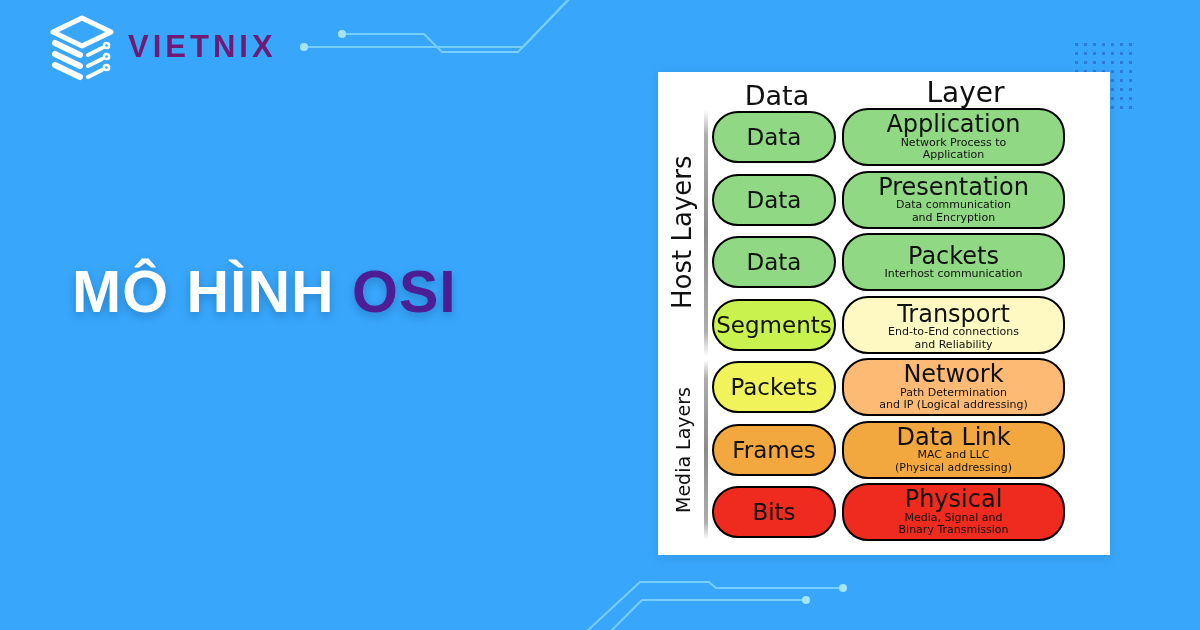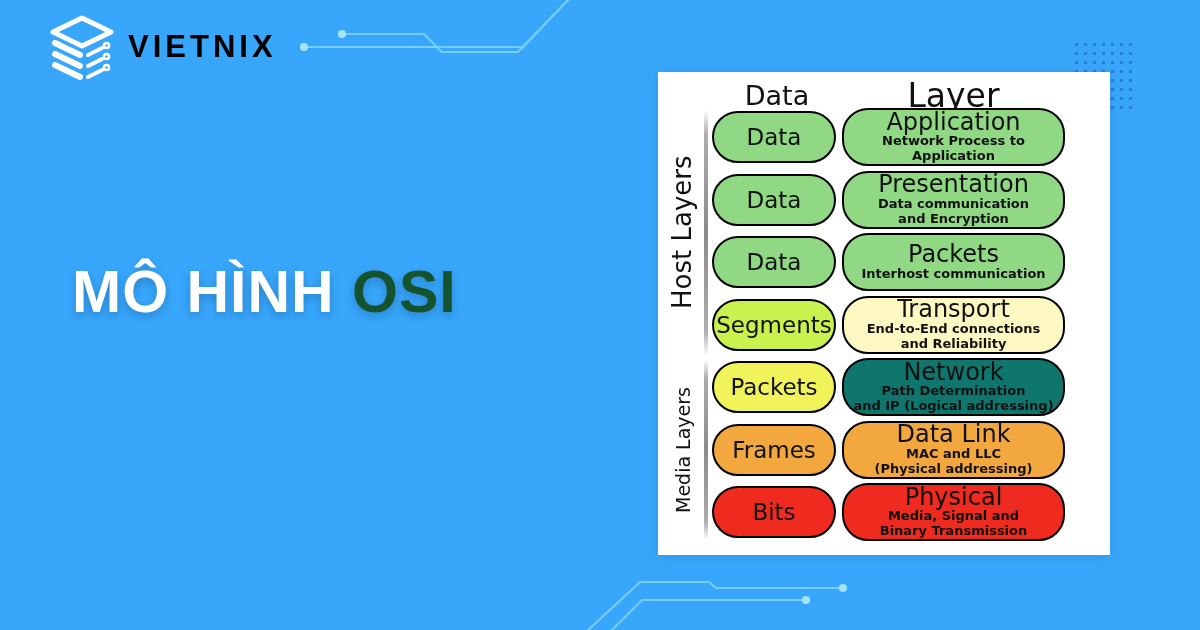--- a/index.html
+++ b/index.html
@@ -14,50 +14,50 @@
   .dotgrid{
     position:absolute;left:1072px;top:40px;width:66px;height:74px;z-index:1;
     background-image:radial-gradient(circle,#2E7CD6 1.6px,rgba(0,0,0,0) 1.8px);
     background-size:9px 9px;
   }
   
   .brand{position:absolute;left:46px;top:12px;display:flex;align-items:center;gap:10px;z-index:2;}
   .brand svg{display:block;}
   .brand-name{
     font-family:"Liberation Sans",sans-serif;font-weight:700;font-size:31px;
-    color:#000000;letter-spacing:4px;
+    color:#701a75;letter-spacing:4px;
   }
   
   .page-title{
     position:absolute;left:72px;top:258px;z-index:2;
     font-family:"Liberation Sans",sans-serif;font-weight:800;font-size:59px;
     letter-spacing:1px;color:#ffffff;white-space:nowrap;
     text-shadow:0 4px 10px rgba(0,40,90,0.28);
   }
-  .page-title .accent{color:#14532d;}
+  .page-title .accent{color:#4c1d95;}
   
   .panel{
     position:absolute;left:658px;top:72px;width:452px;height:483px;z-index:2;
     background:#ffffff;box-shadow:0 2px 12px rgba(0,30,70,0.12);
     color:#111;
   }
   .hdr{position:absolute;text-align:center;color:#111;}
   .hdr-data{left:57px;top:8px;width:124px;font-size:27px;}
-  .hdr-layer{left:184px;top:4px;width:223px;font-size:33px;}
+  .hdr-layer{left:196px;top:4px;width:223px;font-size:28px;}
   .rows{position:absolute;left:54px;top:36px;width:353px;}
   .row{display:flex;gap:6px;height:58px;margin-bottom:4.5px;align-items:center;}
   .pill{
     border:2px solid #000;border-radius:26px;box-sizing:border-box;
     display:flex;flex-direction:column;justify-content:center;align-items:center;
     text-align:center;color:#111;
   }
   .pill-left{width:124px;height:52px;font-size:23px;flex:none;}
   .pill-right{width:223px;height:58px;flex:none;}
   .layer-title{font-size:24px;line-height:1.02;}
-  .layer-sub{font-size:13px;line-height:1.14;white-space:pre-line;font-weight:bold;}
+  .layer-sub{font-size:11px;line-height:1.14;white-space:pre-line;}
   
   .vlabel{
     position:absolute;display:flex;align-items:center;justify-content:center;
     writing-mode:vertical-rl;transform:rotate(180deg);color:#111;
   }
   .vlabel-host{left:4px;top:38px;height:244px;width:40px;font-size:26px;}
   .vlabel-media{left:10px;top:288px;height:180px;width:30px;font-size:19px;}
   .bracket{
     position:absolute;left:46px;width:4px;border-radius:2px;
     background:linear-gradient(to bottom,rgba(160,160,160,0),#ADADAD 10%,#8B8B8B 50%,#ADADAD 90%,rgba(160,160,160,0));
@@ -160,21 +160,21 @@
           <div class="layer-title">Transport</div>
           <div class="layer-sub">End-to-End connections
 and Reliability</div>
         </div>
       </div>
 
       <div class="row">
         <div class="pill pill-left" style="background: rgb(241, 243, 91);">
             <span>Packets</span>
           </div>
-        <div class="pill pill-right" style="background: #0f766e;">
+        <div class="pill pill-right" style="background: #fdba74;">
           <div class="layer-title">Network</div>
           <div class="layer-sub">Path Determination
 and IP (Logical addressing)</div>
         </div>
       </div>
 
       <div class="row">
         <div class="pill pill-left" style="background: rgb(242, 167, 63);">
             <span>Frames</span>
           </div>

